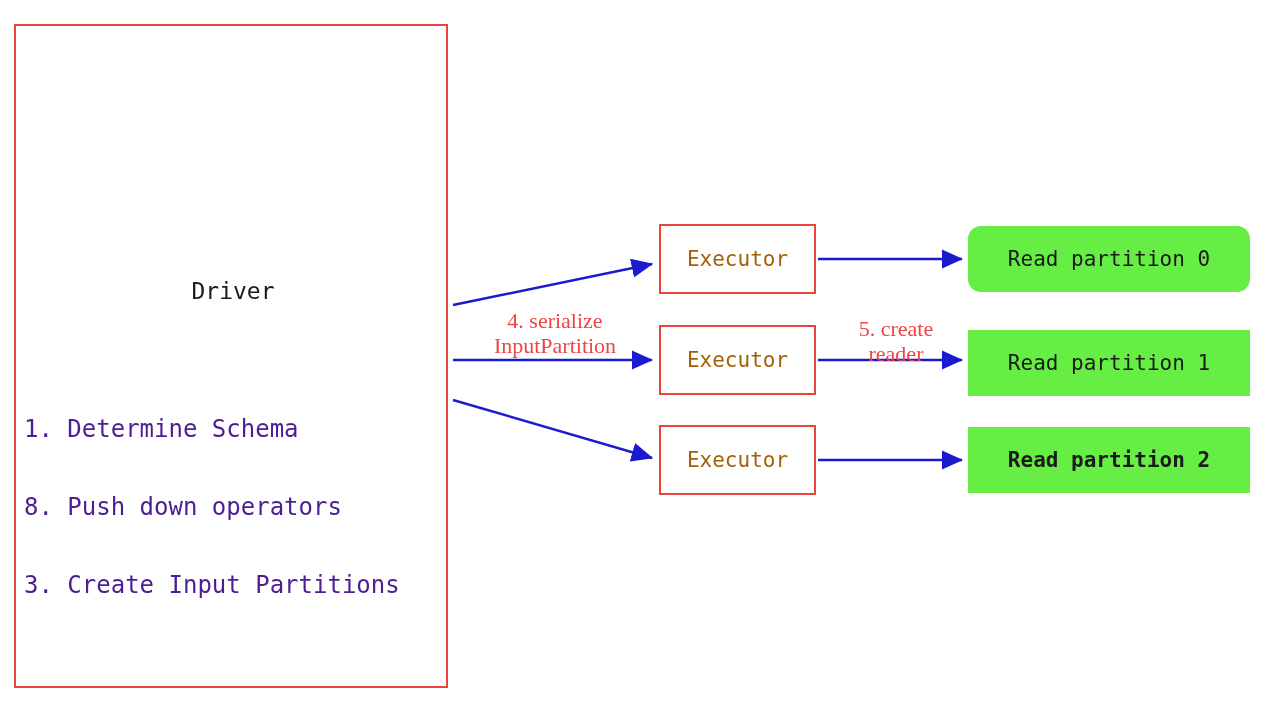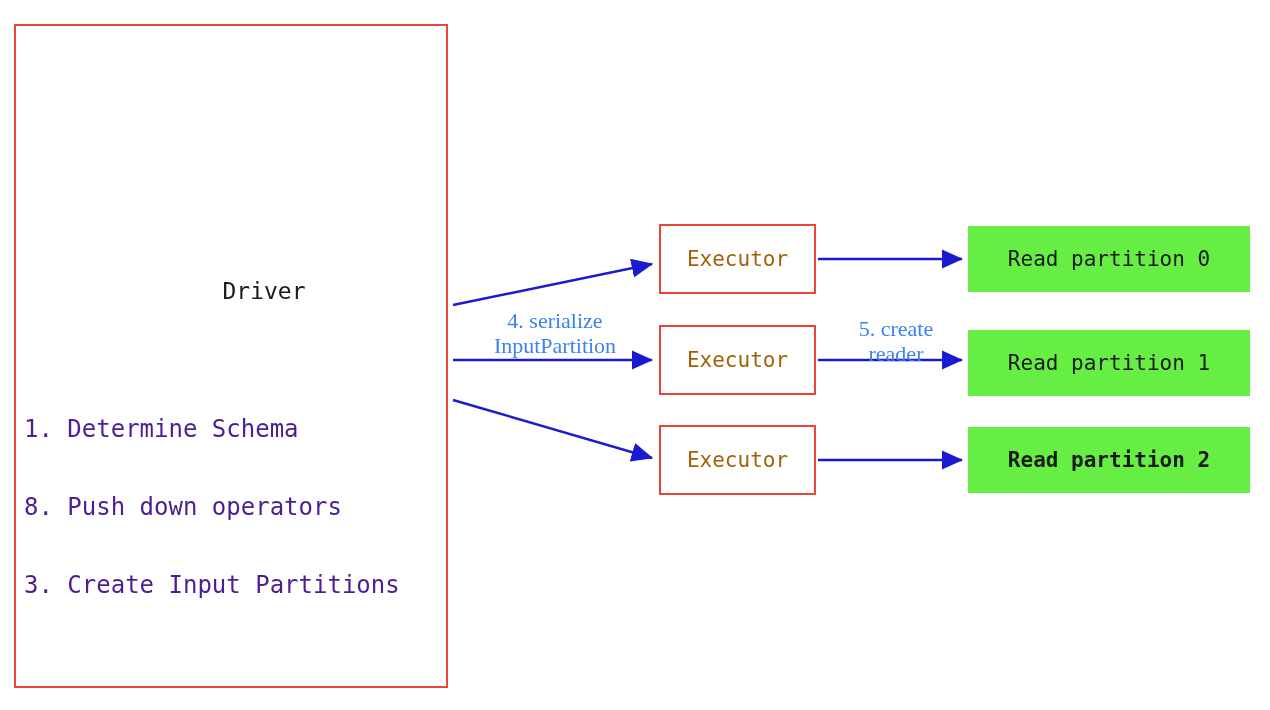--- a/index.html
+++ b/index.html
@@ -31,21 +31,20 @@
     position: absolute;
     left: 0;
     top: 252px;
     width: 434px;
     text-align: center;
     font-family: "DejaVu Sans Mono", "Liberation Mono", monospace;
     font-size: 23px;
     color: #1a1a1a;
     letter-spacing: 0px;
     white-space: pre;
-    padding-left: 31px;
   }
   .driver-steps {
     position: absolute;
     left: 8px;
     top: 338px;
     font-family: "DejaVu Sans Mono", "Liberation Mono", monospace;
     font-size: 24px;
     line-height: 26px;
     color: #4c1d95;
     white-space: pre;
@@ -80,32 +79,32 @@
     height: 66px;
     background: #66ee44;
     display: flex;
     align-items: center;
     justify-content: center;
     font-family: "DejaVu Sans Mono", "Liberation Mono", monospace;
     font-size: 21px;
     color: #1a1a1a;
     white-space: pre;
   }
-  .part-1 { top: 226px; }
+  .part-1 { top: 226px; border-radius: 13px; }
   .part-2 { top: 330px; }
   .part-3 { top: 427px; font-weight: bold; }
 
   
   .arrow-label {
     position: absolute;
     text-align: center;
     font-family: "Liberation Serif", "DejaVu Serif", serif;
     font-size: 22px;
     line-height: 25px;
-    color: #3b82f6;
+    color: #ef4444;
     white-space: pre;
   }
   .label-serialize {
     left: 460px;
     top: 308px;
     width: 190px;
   }
   .label-create {
     left: 822px;
     top: 316px;

